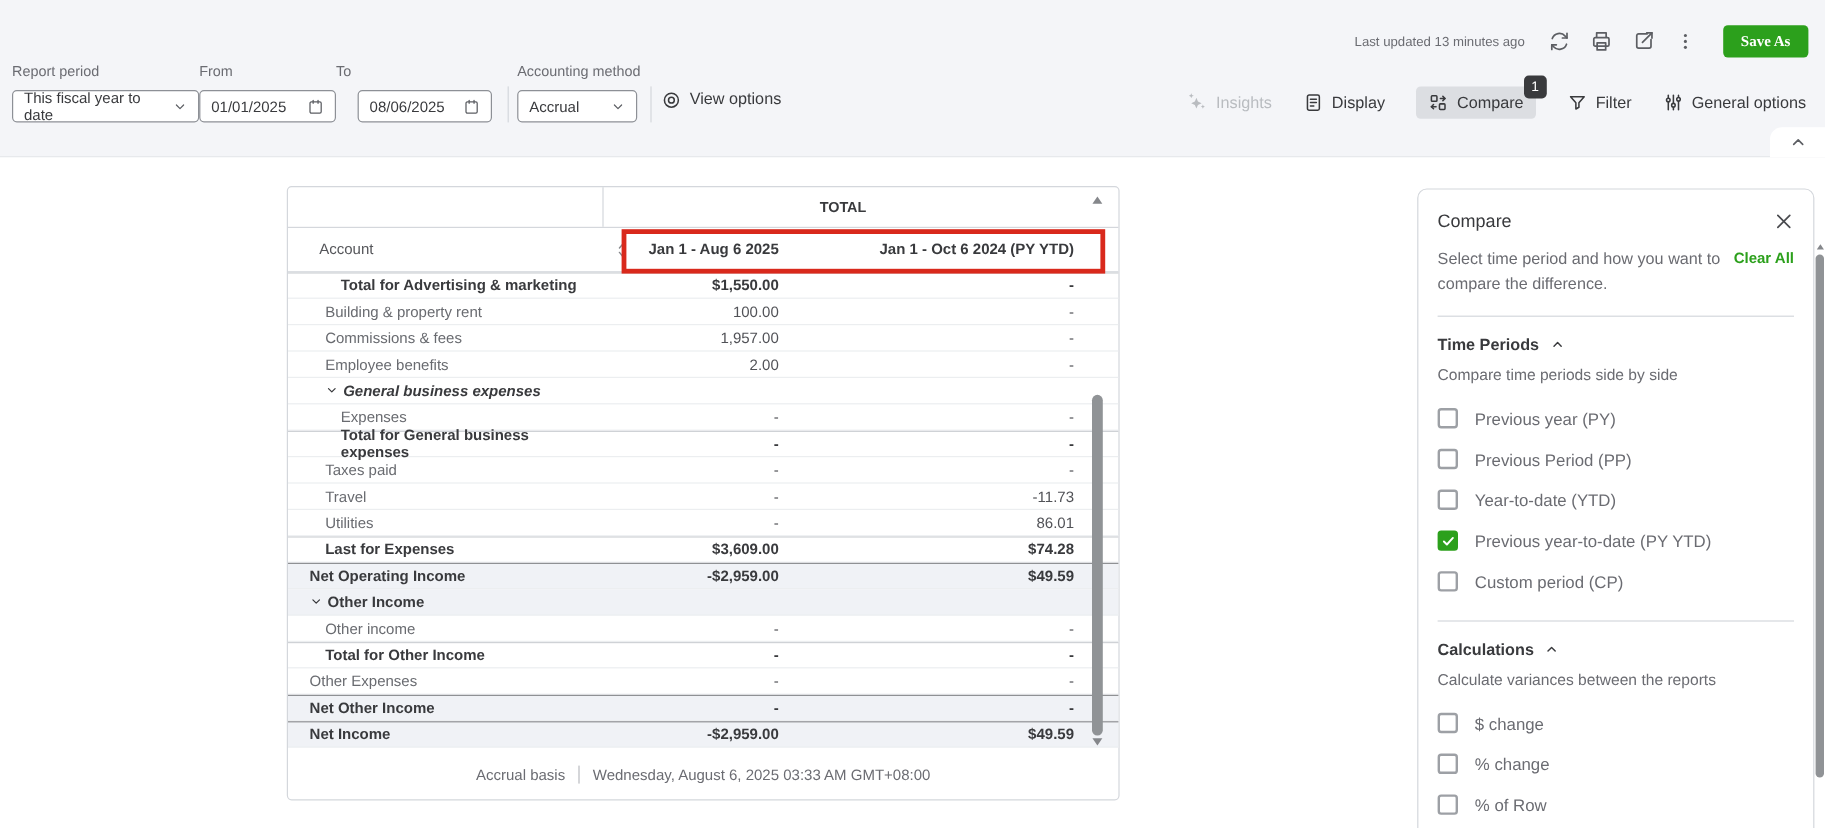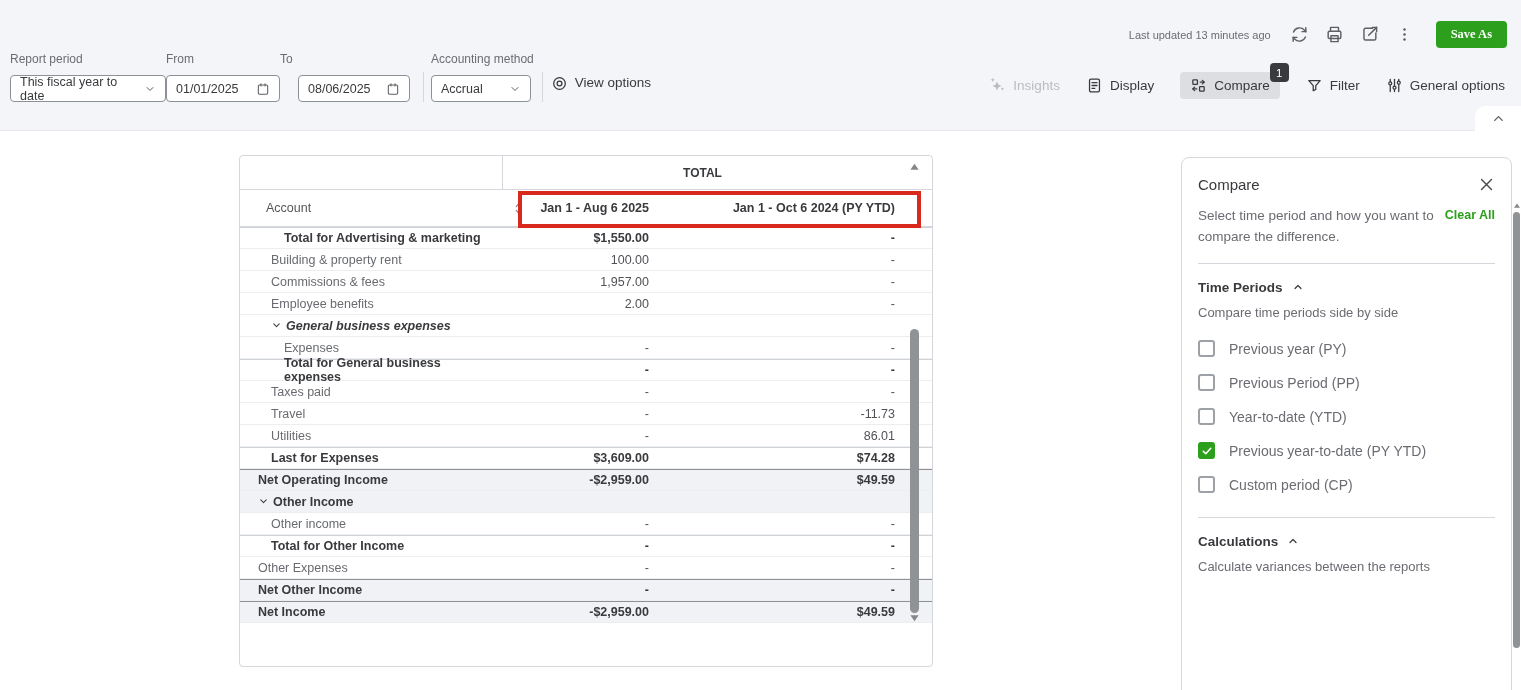--- a/index.html
+++ b/index.html
@@ -420,20 +420,25 @@
           <path d="M12 3l9 13H3z"></path>
         </svg>
       </div>
     <div class="sb-thumb"></div>
     <div class="sb-arrow sb-down">
         <svg width="11" height="9" viewBox="0 0 24 18" fill="currentColor">
           <path d="M12 15L3 2h18z"></path>
         </svg>
       </div>
   </div>
+  <div class="card-footer">
+    <span>Accrual basis</span>
+    <span class="fdiv"></span>
+    <span>Wednesday, August 6, 2025 03:33 AM GMT+08:00</span>
+  </div>
 </div>
 
 <div class="compare-panel">
   <div class="panel-head">
     <span class="panel-title">Compare</span>
     <button class="close-btn">
       <span><svg width="17" height="17" viewBox="0 0 24 24" fill="none" stroke="currentColor" stroke-width="2" stroke-linecap="round">
             <line x1="5" y1="5" x2="19" y2="19"></line>
             <line x1="19" y1="5" x2="5" y2="19"></line>
           </svg></span>
@@ -482,20 +487,34 @@
   <hr class="panel-div">
   <div class="section-title">
     <span>Calculations</span>
     <span>
         <svg width="12" height="12" viewBox="0 0 24 24" fill="none" stroke="#393a3d" stroke-width="2.4" stroke-linecap="round" stroke-linejoin="round">
           <polyline points="6 15 12 9 18 15"></polyline>
         </svg>
       </span>
   </div>
   <div class="section-sub">Calculate variances between the reports</div>
+  <div class="cb-list" id="calc-list">
+      <div class="cb-row">
+        <span class="checkbox"></span>
+        <span class="cb-label">$ change</span>
+      </div>
+      <div class="cb-row">
+        <span class="checkbox"></span>
+        <span class="cb-label">% change</span>
+      </div>
+      <div class="cb-row">
+        <span class="checkbox"></span>
+        <span class="cb-label">% of Row</span>
+      </div>
+    </div>
 
 </div>
 
 <div class="page-sb">
   <div class="arrow">
       <svg width="8" height="7" viewBox="0 0 24 18" fill="currentColor">
         <path d="M12 3l9 13H3z"></path>
       </svg>
     </div>
   <div class="thumb"></div>

